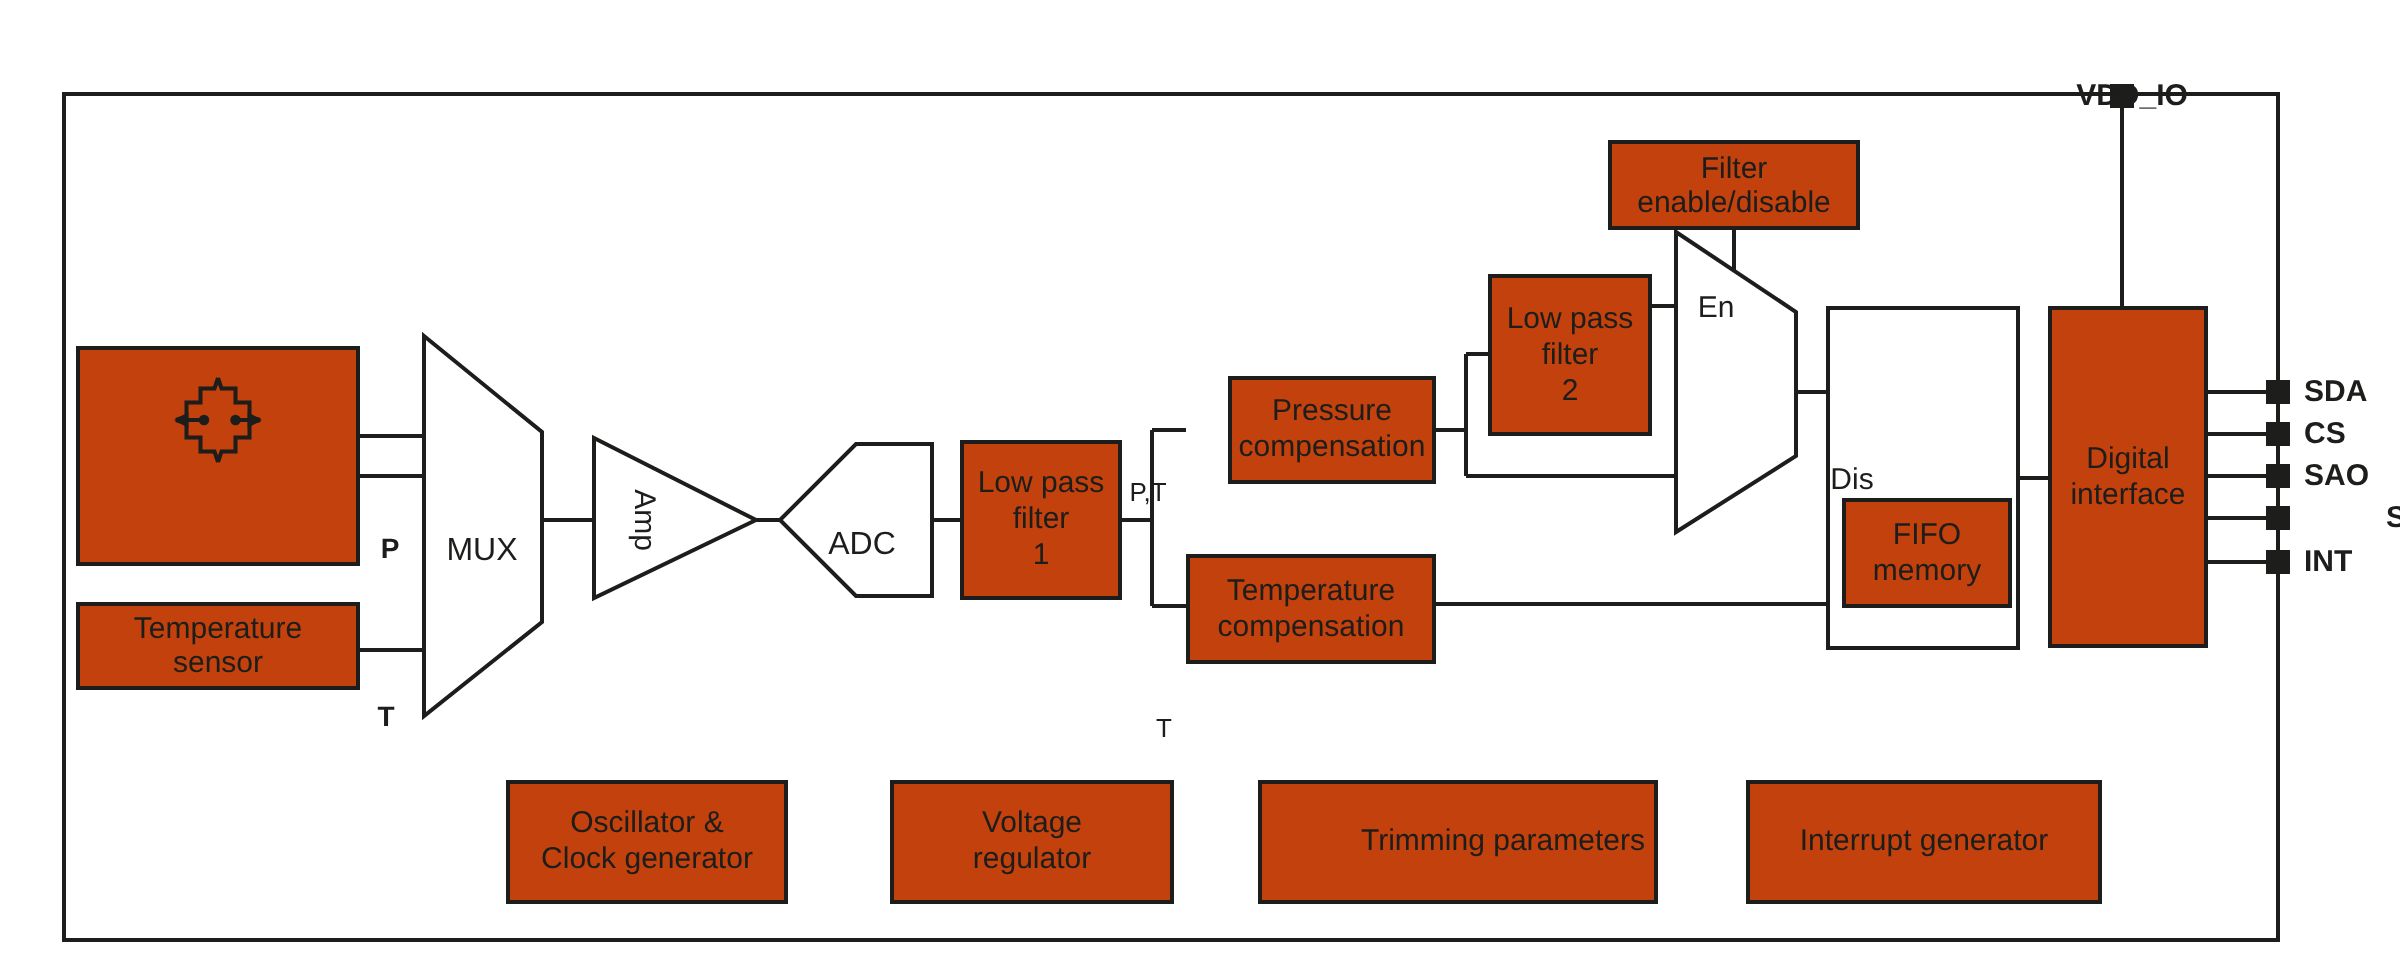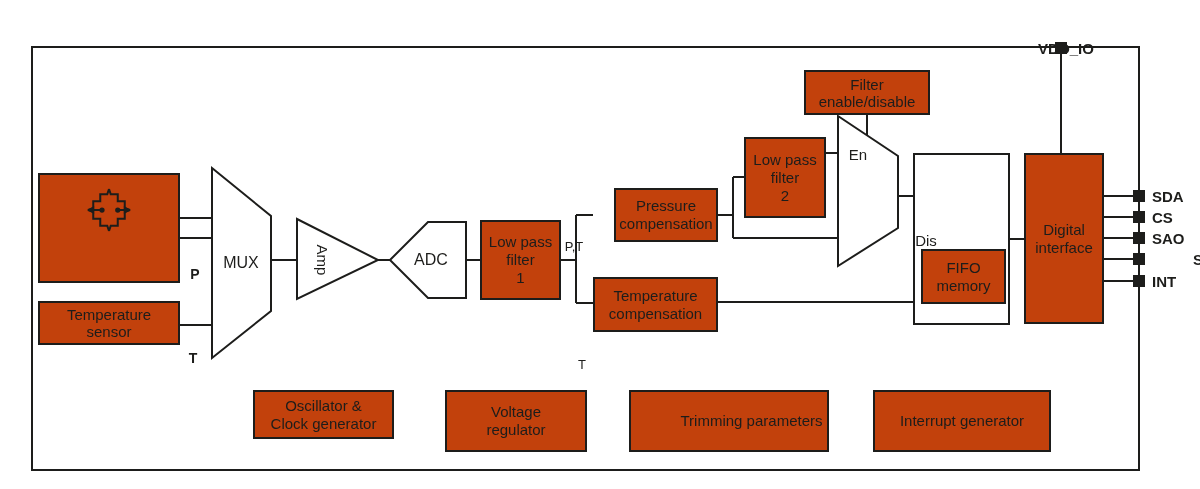--- a/index.html
+++ b/index.html
@@ -19,21 +19,21 @@
   .box{
     position:absolute;border:2px solid #1d1d1b;background:#c2410c;box-sizing:border-box;
     display:flex;align-items:center;justify-content:center;text-align:center;
   }
   .box-label{white-space:pre-line;font-size:15px;line-height:18px;}
   .group-box{background:#ffffff;}
   .mems-inner{display:flex;flex-direction:column;align-items:center;justify-content:flex-start;height:100%;width:100%;padding-top:8px;box-sizing:border-box;}
   .lbl{position:absolute;transform:translate(-50%,-50%);font-size:15px;white-space:nowrap;}
   .lbl.bold{font-weight:700;margin-top:23px;}
   .lbl.small{font-size:13px;font-weight:400;margin-top:42px;}
-  .lbl.shape-txt{font-size:16px;}
+  .lbl.shape-txt{font-size:16px;margin-top:13px;}
   .lbl.rot{transform:translate(-50%,-50%) rotate(90deg);font-size:15px;}
   .pin-label{position:absolute;left:1152px;transform:translateY(-50%);font-size:15px;font-weight:700;}
 </style>
 </head>
 <body>
 
 <div class="stage">
 
   <div class="chip-outline"></div>
 
@@ -141,21 +141,21 @@
       <span class="box-label">FIFO
 memory</span>
     </div>
   </div>
 
   <div class="box" style="left:1024px;top:153px;width:80px;height:171px;">
     <span class="box-label">Digital
 interface</span>
   </div>
 
-  <div class="box" style="left:253px;top:390px;width:141px;height:49px;">
+  <div class="box" style="left:253px;top:390px;width:141px;height:62px;">
     <span class="box-label">Oscillator &amp;
 Clock generator</span>
   </div>
   <div class="box" style="left:445px;top:390px;width:142px;height:62px;">
     <span class="box-label">Voltage
 regulator</span>
   </div>
   <div class="box" style="left:629px;top:390px;width:200px;height:62px;padding-left:45px;">
     <span class="box-label">Trimming parameters</span>
   </div>

